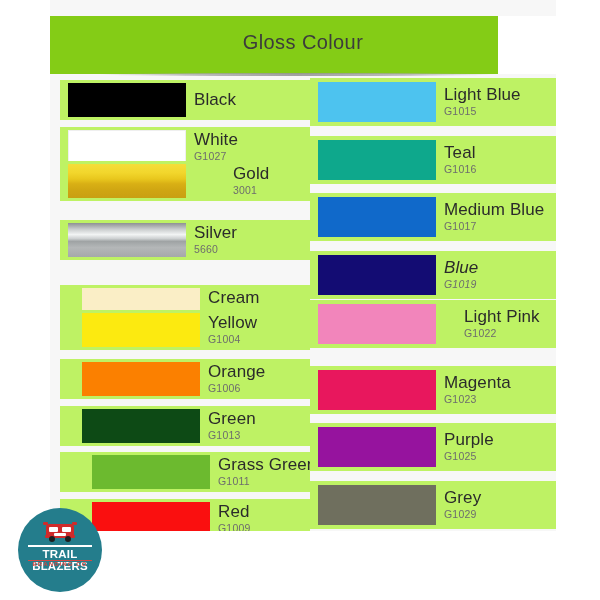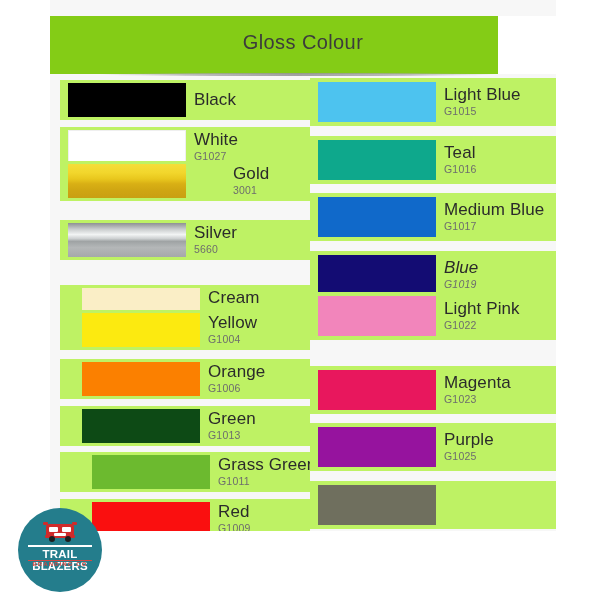--- a/index.html
+++ b/index.html
@@ -268,21 +268,21 @@
           <div class="code">G1017</div>
         </div>
       </div>
       <div class="row" style="top: 250.5px; width: 246px; height: 48px; font-style: italic;">
         <div class="swatch" style="height: 40px; background: rgb(19, 12, 115); margin-left: 8px;"></div>
         <div class="labels">
           <div class="name">Blue</div>
           <div class="code">G1019</div>
         </div>
       </div>
-      <div class="row" style="top: 292px; width: 246px; height: 48px;">
+      <div class="row" style="top: 300px; width: 246px; height: 48px; gap: 20px;">
         <div class="swatch" style="height: 40px; background: rgb(242, 133, 187); margin-left: 8px;"></div>
         <div class="labels">
           <div class="name">Light Pink</div>
           <div class="code">G1022</div>
         </div>
       </div>
       <div class="row" style="top: 365.5px; width: 246px; height: 48px;">
         <div class="swatch" style="height: 40px; background: rgb(232, 23, 93); margin-left: 8px;"></div>
         <div class="labels">
           <div class="name">Magenta</div>
@@ -291,20 +291,24 @@
       </div>
       <div class="row" style="top: 423px; width: 246px; height: 48px;">
         <div class="swatch" style="height: 40px; background: rgb(150, 19, 158); margin-left: 8px;"></div>
         <div class="labels">
           <div class="name">Purple</div>
           <div class="code">G1025</div>
         </div>
       </div>
       <div class="row" style="top: 480.5px; width: 246px; height: 48px;">
         <div class="swatch" style="height: 40px; background: rgb(111, 111, 94); margin-left: 8px;"></div>
+        <div class="labels">
+          <div class="name">Grey</div>
+          <div class="code">G1029</div>
+        </div>
       </div>
     </div>
 
 </div>
 
 <div id="logo">
   <svg id="logo-van" width="36" height="24" viewBox="0 0 36 24">
     <rect x="4" y="3" width="28" height="13" rx="3" fill="#d02b2b"></rect>
     <rect x="7" y="6" width="9" height="5" rx="1" fill="#ffffff"></rect>
     <rect x="20" y="6" width="9" height="5" rx="1" fill="#ffffff"></rect>

